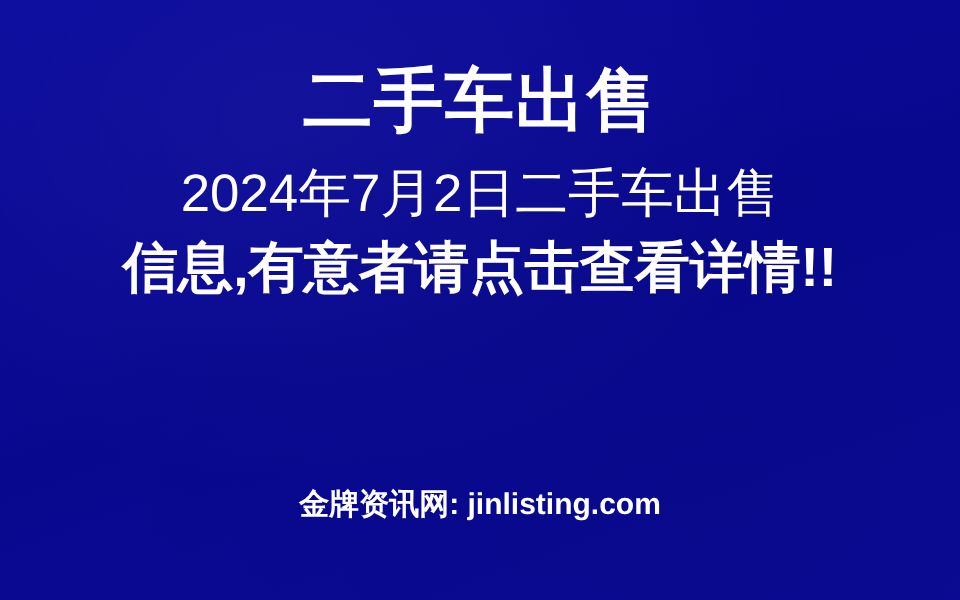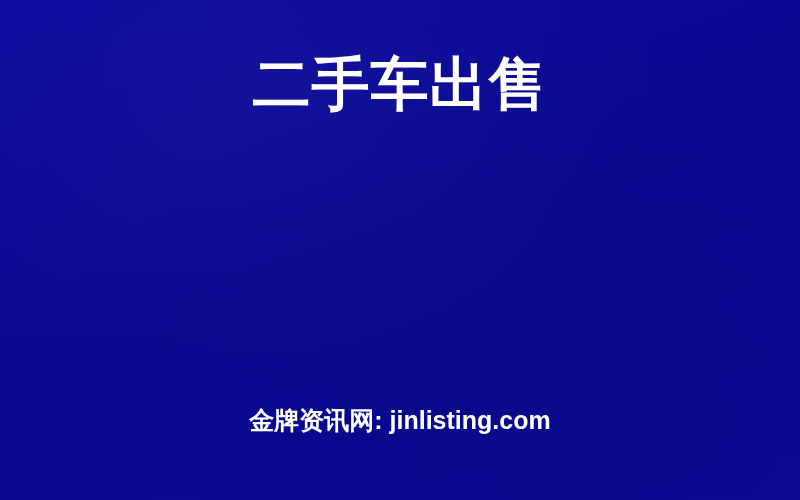--- a/index.html
+++ b/index.html
@@ -92,18 +92,22 @@
     white-space: nowrap;
   }
 </style>
 </head>
 <body>
 
 <div id="poster">
 
   <div id="headline">二手车出售</div>
 
+  <div id="body-copy">
+    <span class="body-line" id="body-line-1">2024年7月2日二手车出售</span>
+    <span class="body-line" id="body-line-2">信息,有意者请点击查看详情!!</span>
+  </div>
 
   <div id="footer">
     <span id="site-credit">金牌资讯网: jinlisting.com</span>
   </div>
 
 </div>
 
 </body></html>

